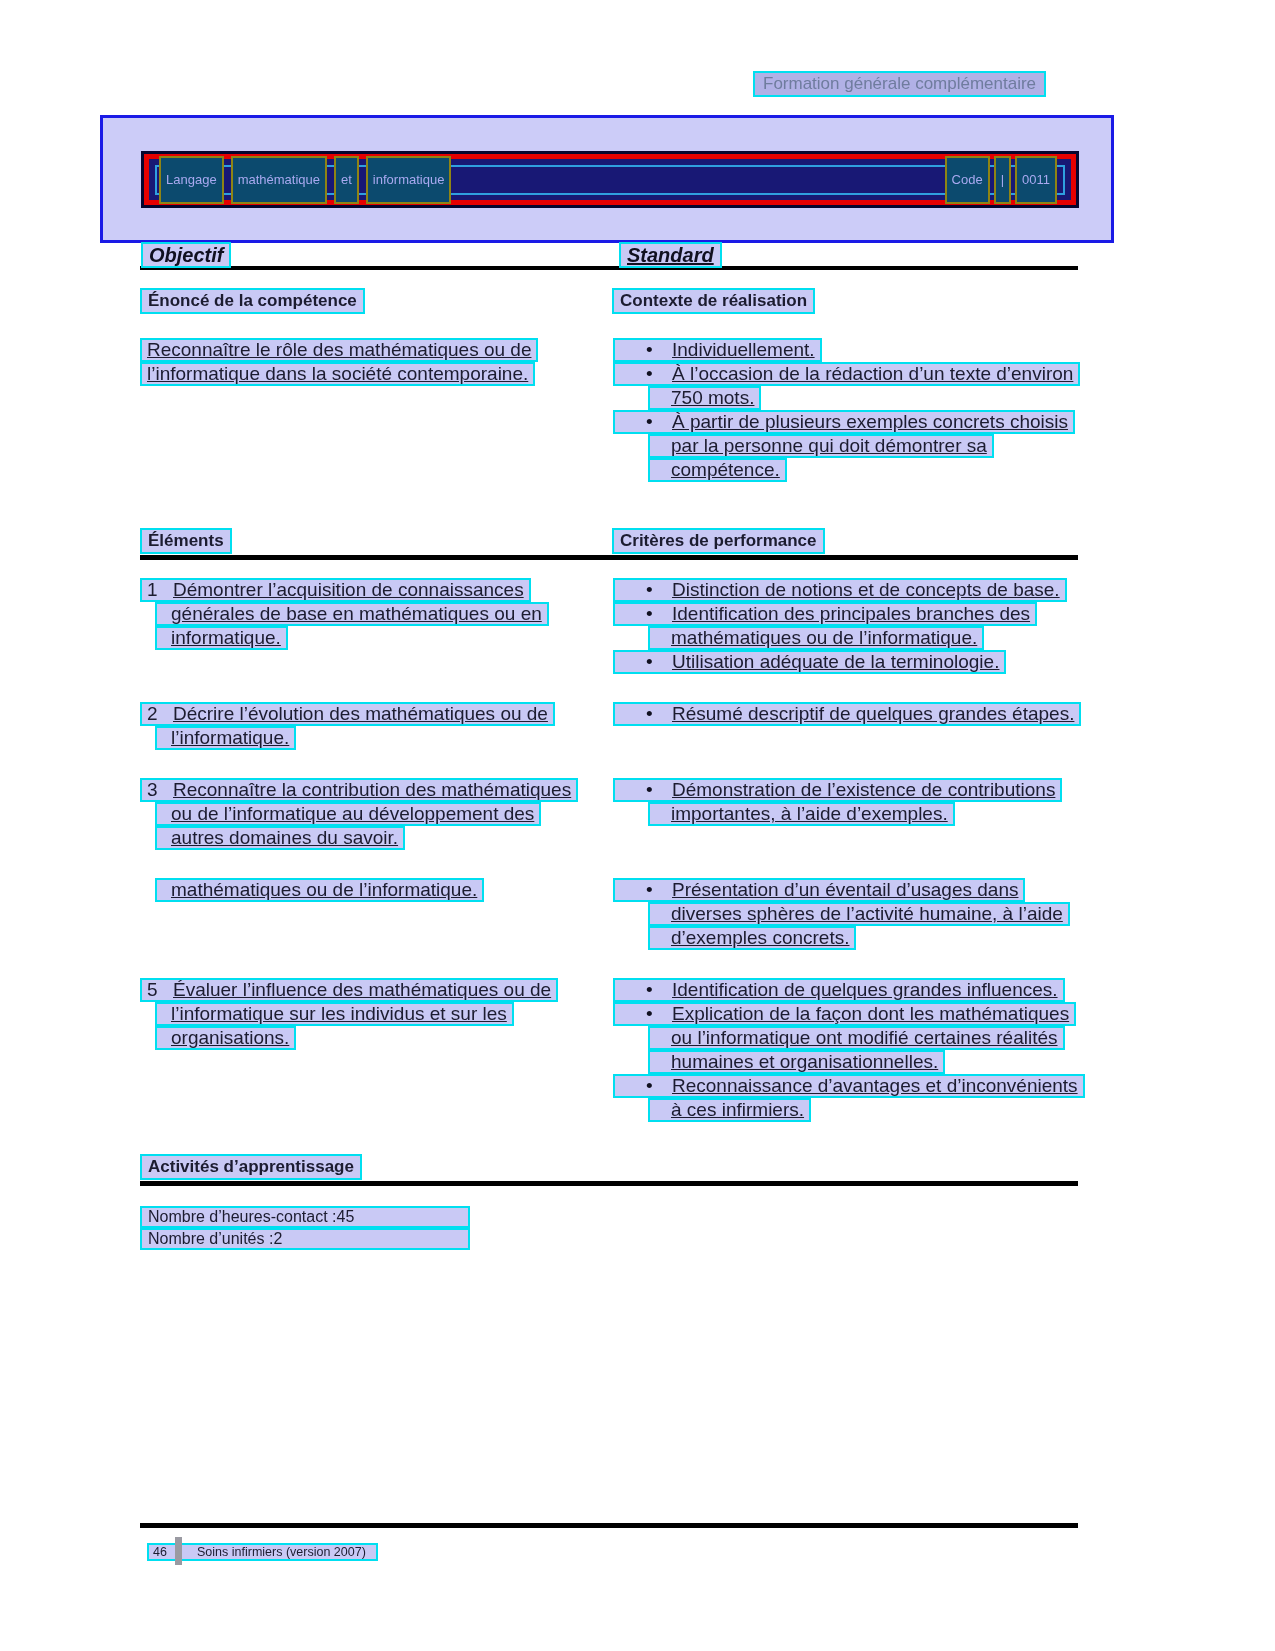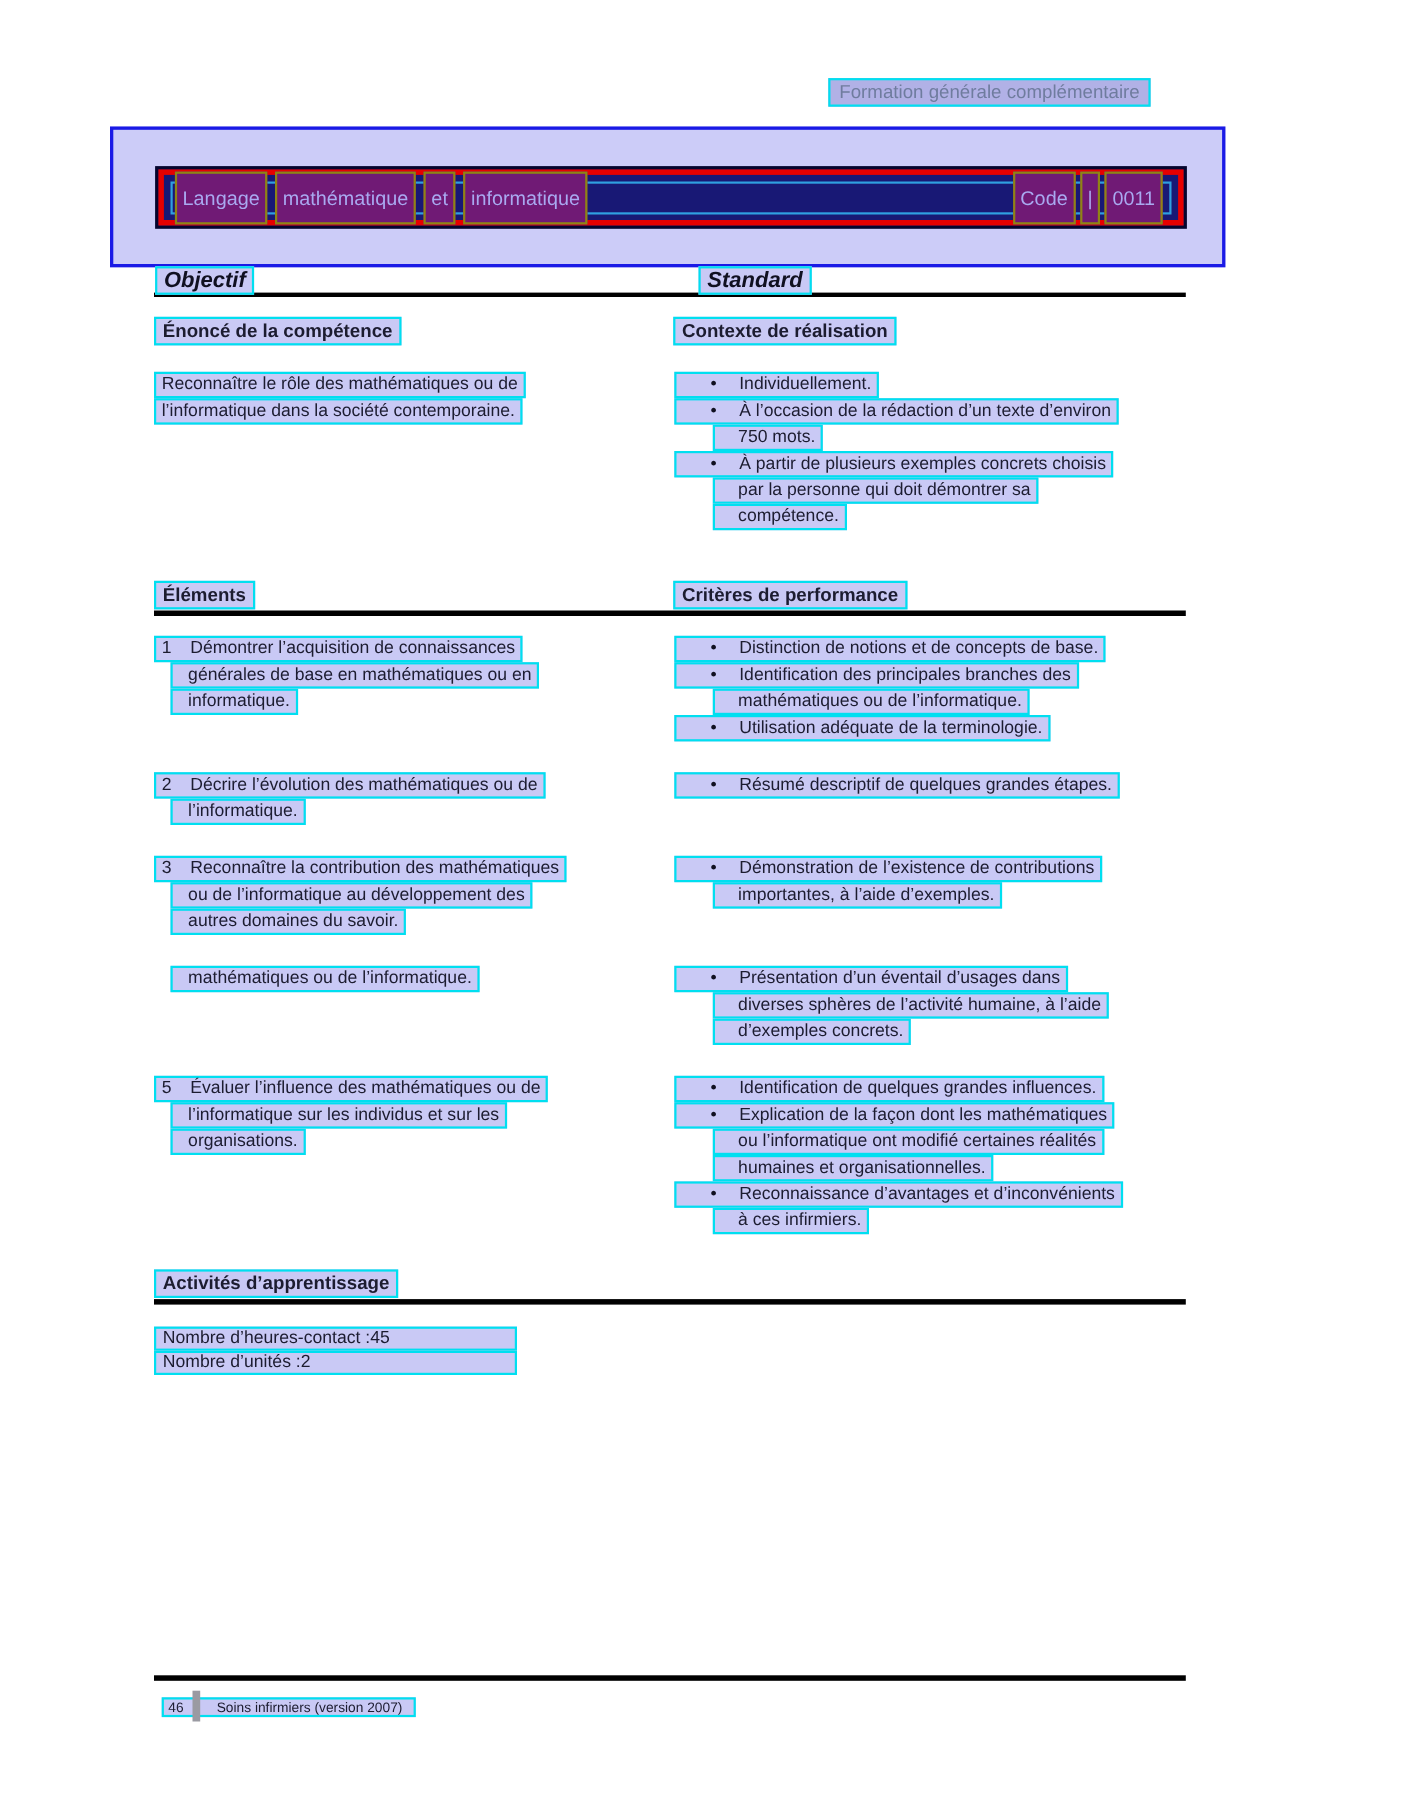--- a/index.html
+++ b/index.html
@@ -2,21 +2,21 @@
 <html style="--hl-fill: #c9c9f5; --hl-border: #00dff0; --box-fill: #ccccf8; --box-border: #1a1ae6; --bar-fill: #181875; --bar-border: #e60000;"><head>
 <meta charset="utf-8">
 <style>
   html,body{margin:0;padding:0;background:#fff;}
   #page{position:relative;width:1275px;height:1651px;background:#ffffff;
         font-family:"Liberation Sans","DejaVu Sans",sans-serif;color:#1c1c30;overflow:hidden;}
 
   
   .hl{display:inline-block;box-sizing:border-box;background:var(--hl-fill);
       border:2px solid var(--hl-border);height:24px;line-height:20px;
-      font-size:16px;white-space:nowrap;padding:0 5px;vertical-align:top;}
+      font-size:19px;white-space:nowrap;padding:0 5px;vertical-align:top;text-decoration:underline;}
   .row{height:24px;white-space:nowrap;}
   .bullet{display:inline-block;width:26px;color:#101020;}
   .hl.bulleted{padding-left:31px;}
   .hl.cont{margin-left:35px;padding-left:21px;}
   .hl.icont{margin-left:15px;padding-left:14px;}
   .num{display:inline-block;width:26px;}
 
   .abs{position:absolute;}
   .rule{position:absolute;background:#000;}
 
@@ -26,22 +26,22 @@
       padding:1px 8px;white-space:nowrap;}
   #header-box{position:absolute;top:115px;left:100px;width:1014px;height:128px;
       box-sizing:border-box;background:var(--box-fill);border:3px solid var(--box-border);}
   #title-bar{position:absolute;left:38px;top:33px;width:938px;height:57px;
       box-sizing:border-box;background:#05052e;padding:3px;}
   #title-inner{position:relative;width:100%;height:100%;box-sizing:border-box;
       background:var(--bar-fill);border:5px solid var(--bar-border);
       display:flex;align-items:center;padding:0 10px;}
   #title-linebox{position:absolute;left:6px;right:6px;top:50%;margin-top:-15px;height:30px;
       border:2px solid #2f9fe0;box-sizing:border-box;}
-  .chip{position:relative;z-index:1;display:inline-block;background:#701a75;
-      border:2px solid #8f8414;color:#a9a9f0;font-size:18px;line-height:20px;
+  .chip{position:relative;z-index:1;display:inline-block;background:#0c4a6e;
+      border:2px solid #8f8414;color:#a9a9f0;font-size:13px;line-height:20px;
       padding:12px 5px;margin-right:7px;white-space:nowrap;}
   #title-code{margin-left:auto;display:flex;}
   #title-code .chip{margin-right:4px;}
 
   
   .colhead{position:absolute;top:242px;z-index:2;font-size:20px;font-weight:bold;font-style:italic;
       background:var(--hl-fill);border:2px solid var(--hl-border);padding:0 6px;height:26px;
       line-height:22px;box-sizing:border-box;white-space:nowrap;color:#101020;}
 
   .sechead{position:absolute;background:var(--hl-fill);border:2px solid var(--hl-border);
@@ -84,21 +84,21 @@
         <div id="title-code">
             <span class="chip">Code</span>
             <span class="chip">|</span>
             <span class="chip">0011</span>
           </div>
       </div>
     </div>
   </div>
 
   <div class="colhead" style="left:141px;">Objectif</div>
-  <div class="colhead" style="left:635px;">Standard</div>
+  <div class="colhead" style="left:619px;text-decoration:underline;">Standard</div>
   <div class="rule" style="top:266px;left:140px;width:938px;height:4px;"></div>
 
   <div class="sechead" style="top:288px;left:140px;">Énoncé de la compétence</div>
   <div class="sechead" style="top:288px;left:612px;">Contexte de réalisation</div>
 
   <div class="abs" id="sec1-left" style="top:338px;left:140px;">
       <div class="row"><span class="hl">Reconnaître le rôle des mathématiques ou de</span></div>
       <div class="row"><span class="hl">l’informatique dans la société contemporaine.</span></div>
     </div>
   <div class="abs" id="sec1-right" style="top:338px;left:613px;">

